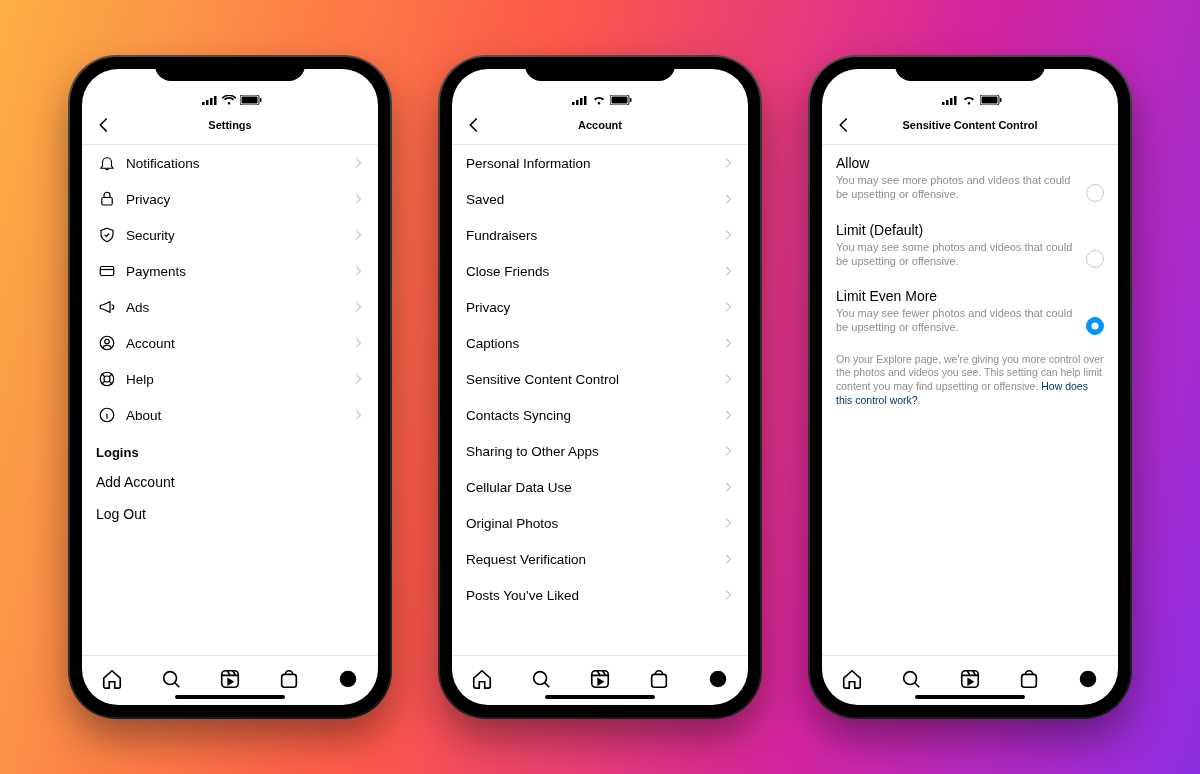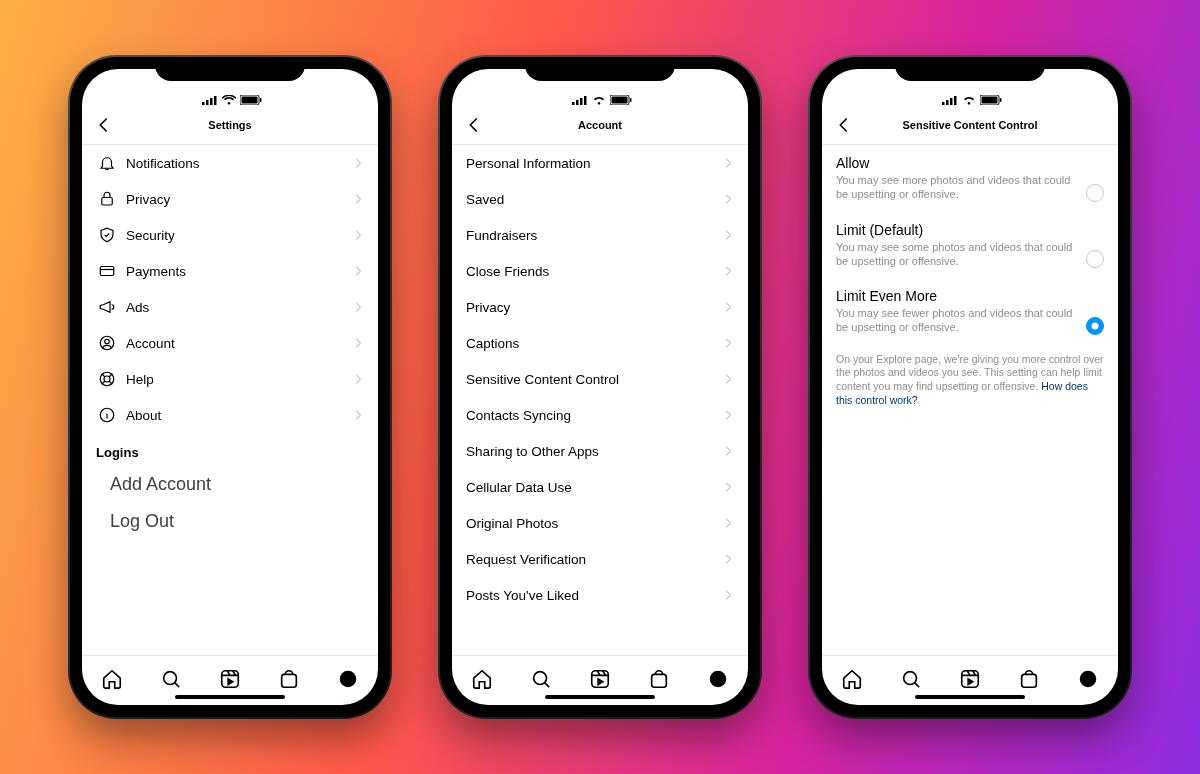--- a/index.html
+++ b/index.html
@@ -98,24 +98,23 @@
     margin-left: auto;
     color: #c8c8cd;
   }
   .section-label {
     padding: 12px 14px 6px;
     font-size: 13px;
     font-weight: 600;
   }
   .link-row {
     padding: 8px 14px;
-    font-size: 18px;
-    color: #404040;
+    font-size: 14px;
+    color: #000000;
     cursor:pointer;
-    margin-left:14px;
   }
   
   .acct-row { height: 36px; }
   
   .opt {
     padding: 10px 14px 10px 14px;
     border-bottom: 0;
     display:flex;
     align-items:flex-end;
     cursor:pointer;

